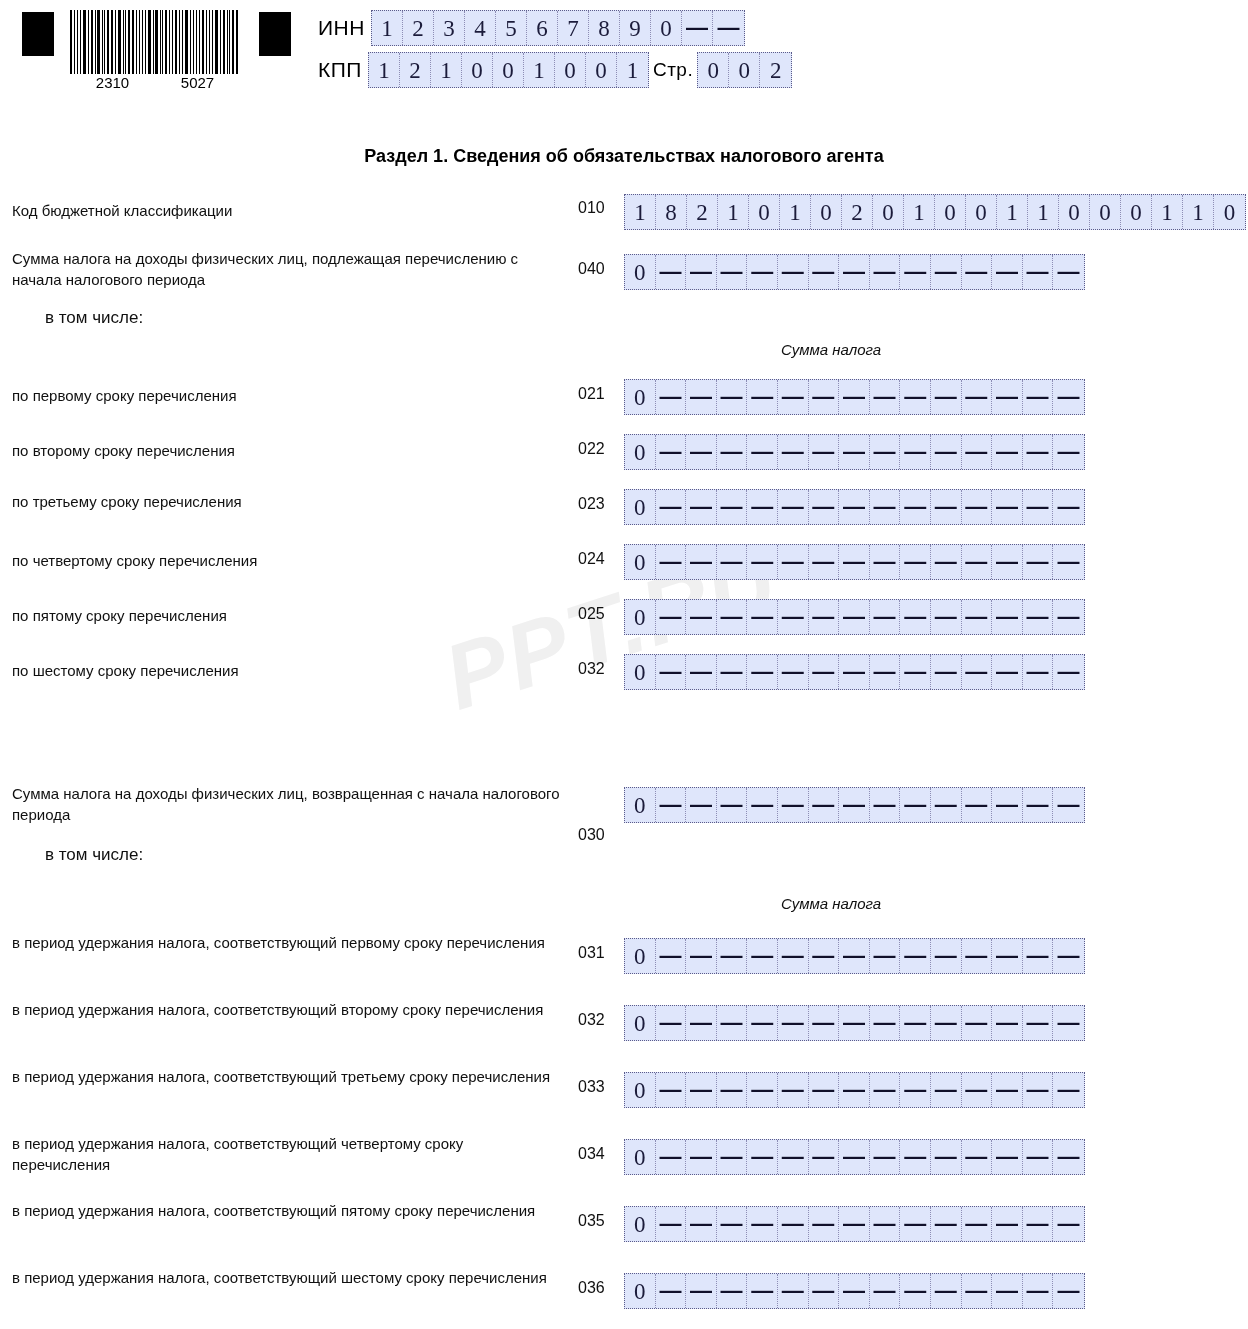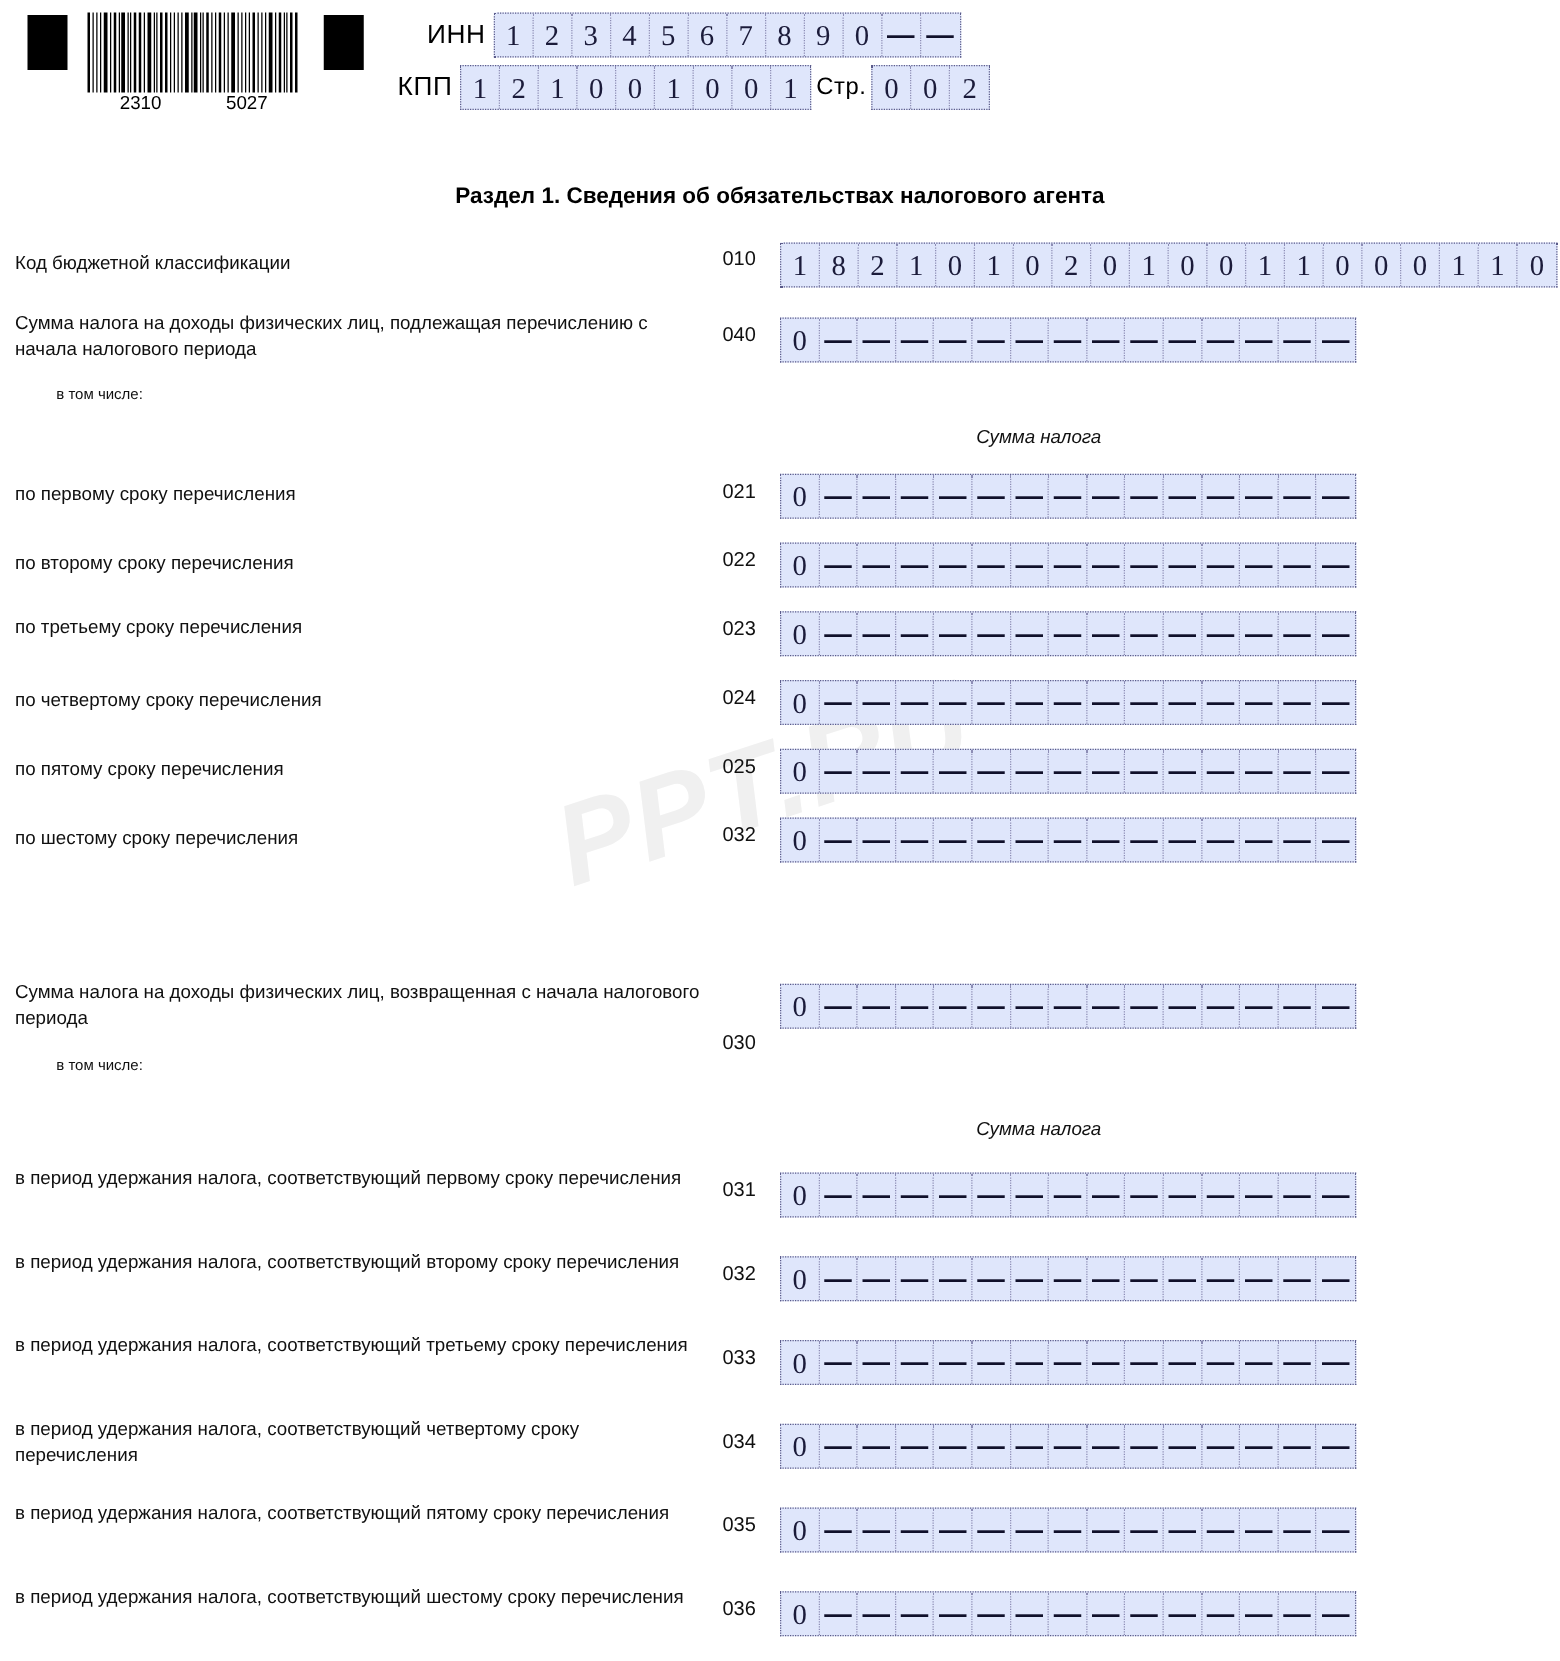--- a/index.html
+++ b/index.html
@@ -76,21 +76,20 @@
     display: flex;
     justify-content: space-around;
   }
 
   .id-block { position: absolute; left: 318px; top: 8px; }
   .id-row {
     display: flex;
     align-items: center;
     height: 40px;
     margin-bottom: 2px;
-    justify-content: center;
   }
   .id-label {
     font-size: 21px;
     font-family: "Liberation Sans", sans-serif;
     color: #000;
     margin-right: 6px;
     letter-spacing: 0.5px;
   }
   .id-label.small { font-size: 19px; margin-left: 4px; margin-right: 4px; }
 
@@ -168,21 +167,21 @@
   .note-sum {
     position: absolute;
     font-size: 15px;
     font-style: italic;
     font-family: "Liberation Sans", sans-serif;
     color: #101010;
   }
   .sub-note {
     position: absolute;
     left: 45px;
-    font-size: 12px;
+    font-size: 17px;
     font-family: "Liberation Sans", sans-serif;
     color: #101010;
     text-align: right;
   }
 </style>
 </head>
 <body>
 
 <div class="watermark">PPT.RU</div>
 

